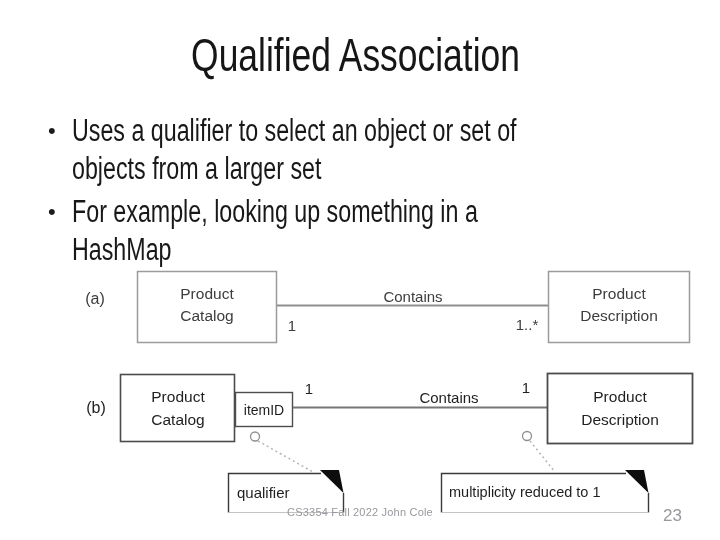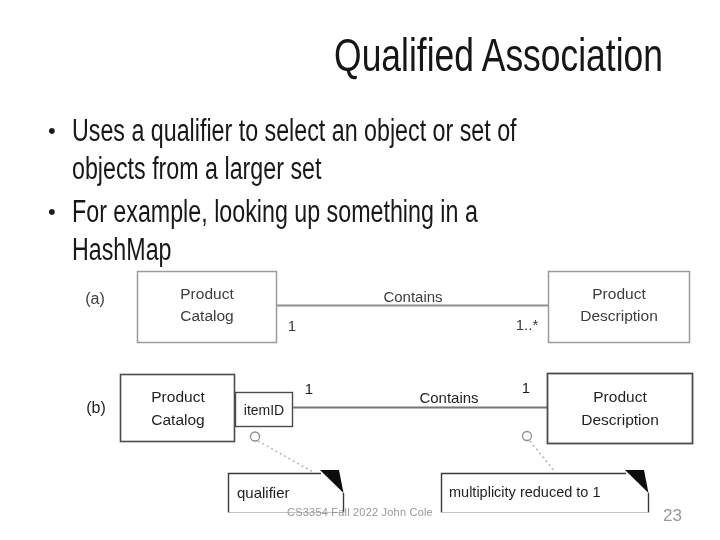--- a/index.html
+++ b/index.html
@@ -3,21 +3,21 @@
 <meta charset="utf-8">
 <style>
   html,body { margin:0; padding:0; background:#ffffff; }
   .slide {
     position:relative; width:720px; height:540px; background:#ffffff;
     overflow:hidden; font-family:"Liberation Sans", sans-serif; color:#1c1c1c;
   }
   
   .title {
     position:absolute; top:28px; left:0; width:712px; margin:0;
-    text-align:right; font-size:46px; font-weight:400; line-height:1.2;
+    text-align:center; font-size:46px; font-weight:400; line-height:1.2;
     color:#161616; white-space:nowrap;
   }
   .title .squeeze { display:inline-block; transform:scaleX(.77); transform-origin:50% 50%; }
   
   .bullets { position:absolute; left:72px; top:112px; width:600px; }
   .bullet-item { position:relative; }
   .bullet-item + .bullet-item { margin-top:5px; }
   .bullet-marker {
     position:absolute; left:-24px; top:0; font-size:22px; line-height:38px; color:#1c1c1c;
   }

